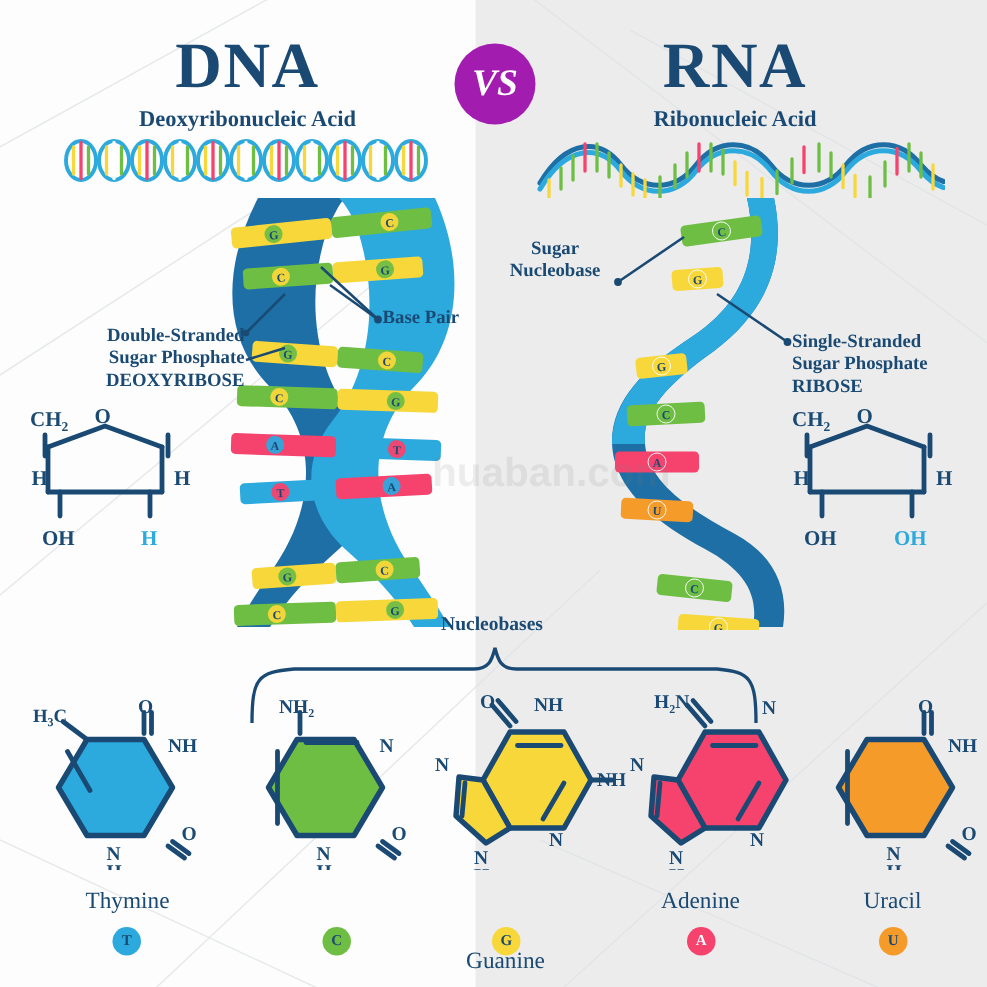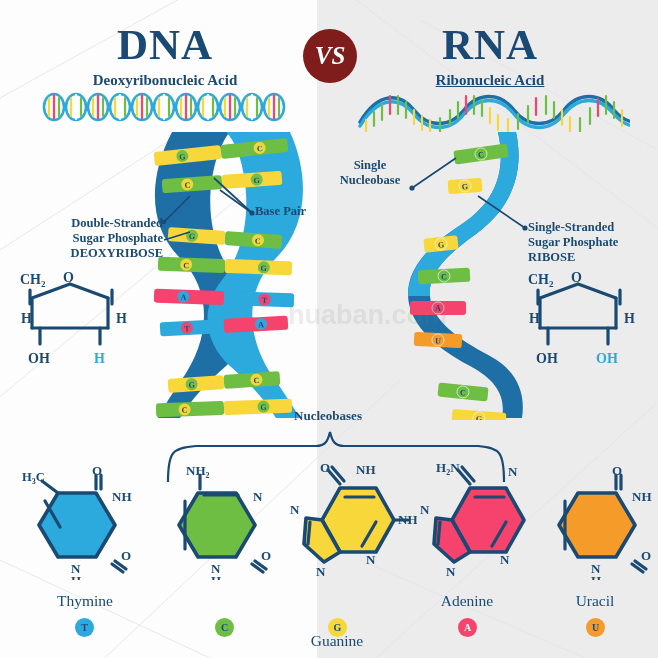--- a/index.html
+++ b/index.html
@@ -22,25 +22,25 @@
     font-weight:bold;color:#1a4a73;
     letter-spacing:1px;
   }
   #dna-title{left:60px;top:22px;width:210px;font-size:43px;line-height:46px;}
   #rna-title{left:385px;top:22px;width:210px;font-size:43px;line-height:46px;}
   .subtitle{
     position:absolute;text-align:center;font-weight:bold;
     color:#1a4a73;font-size:15px;font-family:"Liberation Serif", serif;
   }
   #dna-sub{left:50px;top:72px;width:230px;}
-  #rna-sub{left:375px;top:72px;width:230px;text-decoration:underline;}
+  #rna-sub{left:375px;top:72px;width:230px;}
 
   #vs-badge{
     position:absolute;left:303px;top:29px;width:54px;height:54px;
-    border-radius:50%;background:#7f1d1d;
+    border-radius:50%;background:#a21caf;
     display:flex;align-items:center;justify-content:center;
     color:#ffffff;font-weight:bold;font-size:25px;
     font-family:"Liberation Serif", serif;font-style:italic;
     letter-spacing:0px;
   }
 
   
   .callout{
     position:absolute;color:#1a4a73;font-weight:bold;
     font-family:"Liberation Serif", serif;font-size:12.5px;line-height:15px;
@@ -356,21 +356,21 @@
     </g>
   </svg>
 
   <div id="lbl-base-pair" class="callout">Base Pair</div>
   <div id="lbl-double" class="callout">
     <div>Double-Stranded</div>
     <div>Sugar Phosphate</div>
     <div>DEOXYRIBOSE</div>
   </div>
   <div id="lbl-single-nb" class="callout">
-    <div>Single</div>
+    <div>Sugar</div>
     <div>Nucleobase</div>
   </div>
   <div id="lbl-single-str" class="callout">
     <div>Single-Stranded</div>
     <div>Sugar Phosphate</div>
     <div>RIBOSE</div>
   </div>
   <div id="lbl-nucleobases" class="callout">Nucleobases</div>
 
   <svg style="position:absolute;left:8px;top:268px;width:135px;height:105px;" viewBox="0 0 135 105">

